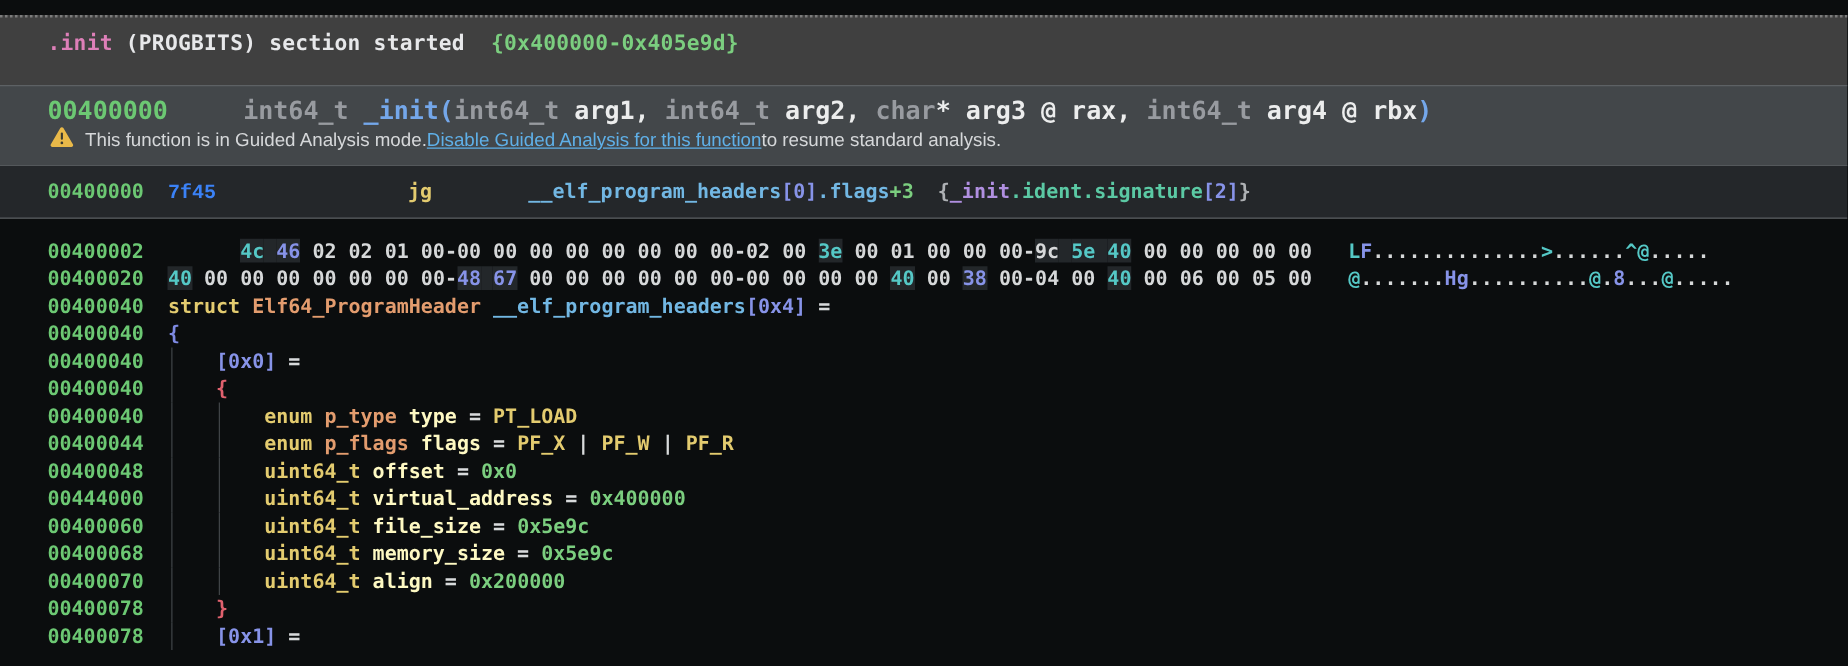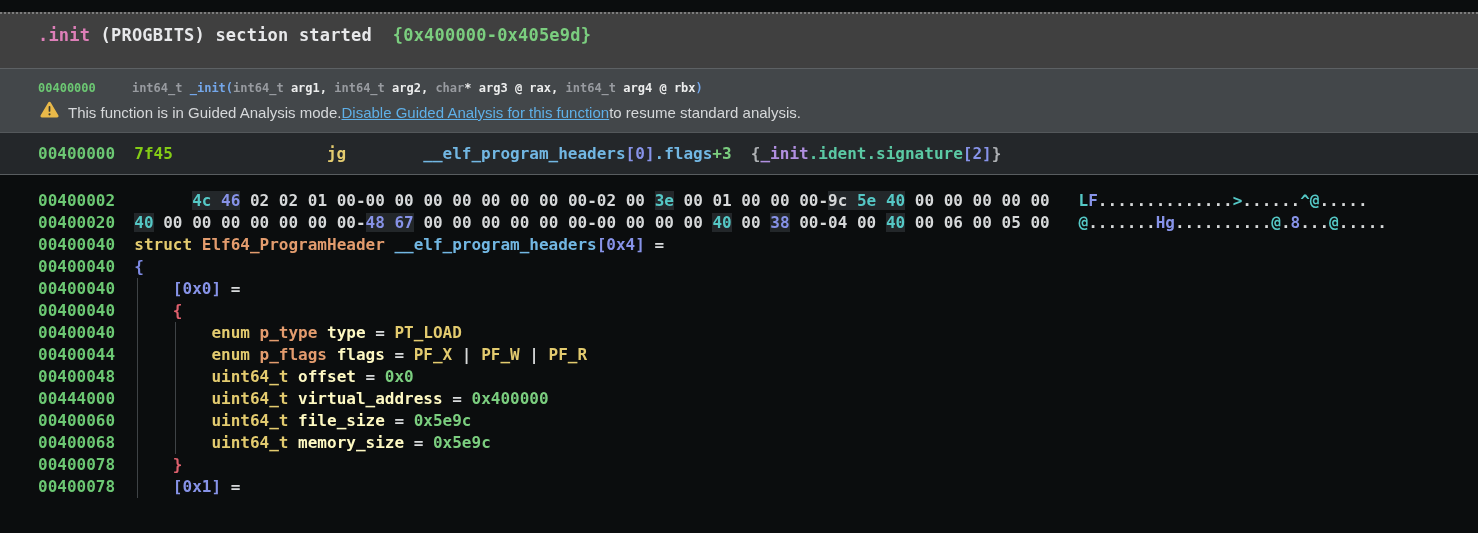--- a/index.html
+++ b/index.html
@@ -12,41 +12,41 @@
   .dotted-sep { margin-top:12px; border-top:2px dotted #7c7c7c; height:0; }
   .section-row { height:42px; display:flex; align-items:center; padding-left:38px;
                  font-size:17px; letter-spacing:0.2px; white-space:pre; }
   .sec-name { color:#dd7fb8; }
   .sec-info { color:#e7e8ea; }
   .sec-range { color:#7bce7f; }
 
   
   .func-band { background:#43474a; border-top:1px solid #5d6164; border-bottom:1px solid #54585b;
                padding:6px 0 7px 0; }
-  .sig-line { padding-left:38px; font-size:12px; line-height:26px; white-space:pre; }
+  .sig-line { padding-left:38px; font-size:20px; line-height:26px; white-space:pre; }
   .warn-line { padding-left:40px; font-size:15px; line-height:24px; color:#d6d8da;
                font-family:"Liberation Sans", sans-serif; display:flex; }
   .warn-line svg { margin-right:9px; flex:0 0 auto; }
   .ga-link { color:#5fb0e8; text-decoration:underline; cursor:pointer; }
 
   
   .instr-band { background:#24272a; border-bottom:1px solid #595d60; height:42px;
                 display:flex; align-items:center; }
   .instr-band .row { position:static; }
 
   
   .dump { padding-top:15px; }
   .row { position:relative; font-size:16px; line-height:22px; white-space:pre;
          padding-left:38px; font-weight:bold; }
   .guide { position:absolute; top:0; width:1px; height:22px; background:#3f4346; }
   .g1 { left:137px; } .g2 { left:175px; }
 
   
   .c-addr { color:#6cc873; }
-  .c-bytes { color:#84cc16; }
+  .c-bytes { color:#3b82f6;font-family:Liberation Mono, monospace; }
   .c-kw   { color:#e3cb6f; }
   .c-type { color:#e39c6e; }
   .c-field{ color:#fef9c3; }
   .c-num  { color:#7bce7f; }
   .c-sym  { color:#72b7e3;margin-top:19px; }
   .c-idx  { color:#8793e8; }
   .c-op   { color:#d8dadb; }
   .c-b1   { color:#7e8ae3; }
   .c-b2   { color:#e0616e; }
   .c-gray { color:#989ba0; }
@@ -94,15 +94,16 @@
     <div class="row mono"><span class="c-addr">00400040</span><span>  </span><span class="c-kw">struct </span><span class="c-type">Elf64_ProgramHeader </span><span class="c-sym">__elf_program_headers</span><span class="c-idx">[0x4]</span><span class="c-op"> =</span></div>
     <div class="row mono"><span class="c-addr">00400040</span><span>  </span><span class="c-b1">{</span></div>
     <div class="row mono"><i class="guide g1"></i><span class="c-addr">00400040</span><span>  </span><span>    </span><span class="c-idx">[0x0]</span><span class="c-op"> =</span></div>
     <div class="row mono"><i class="guide g1"></i><span class="c-addr">00400040</span><span>  </span><span>    </span><span class="c-b2">{</span></div>
     <div class="row mono"><i class="guide g1"></i><i class="guide g2"></i><span class="c-addr">00400040</span><span>  </span><span>        </span><span class="c-kw">enum </span><span class="c-type">p_type </span><span class="c-field">type</span><span class="c-op"> = </span><span class="c-kw">PT_LOAD</span></div>
     <div class="row mono"><i class="guide g1"></i><i class="guide g2"></i><span class="c-addr">00400044</span><span>  </span><span>        </span><span class="c-kw">enum </span><span class="c-type">p_flags </span><span class="c-field">flags</span><span class="c-op"> = </span><span class="c-kw">PF_X</span><span class="c-op"> | </span><span class="c-kw">PF_W</span><span class="c-op"> | </span><span class="c-kw">PF_R</span></div>
     <div class="row mono"><i class="guide g1"></i><i class="guide g2"></i><span class="c-addr">00400048</span><span>  </span><span>        </span><span class="c-kw">uint64_t </span><span class="c-field">offset</span><span class="c-op"> = </span><span class="c-num">0x0</span></div>
     <div class="row mono"><i class="guide g1"></i><i class="guide g2"></i><span class="c-addr">00444000</span><span>  </span><span>        </span><span class="c-kw">uint64_t </span><span class="c-field">virtual_address</span><span class="c-op"> = </span><span class="c-num">0x400000</span></div>
     <div class="row mono"><i class="guide g1"></i><i class="guide g2"></i><span class="c-addr">00400060</span><span>  </span><span>        </span><span class="c-kw">uint64_t </span><span class="c-field">file_size</span><span class="c-op"> = </span><span class="c-num">0x5e9c</span></div>
     <div class="row mono"><i class="guide g1"></i><i class="guide g2"></i><span class="c-addr">00400068</span><span>  </span><span>        </span><span class="c-kw">uint64_t </span><span class="c-field">memory_size</span><span class="c-op"> = </span><span class="c-num">0x5e9c</span></div>
+    <div class="row mono"><i class="guide g1"></i><i class="guide g2"></i><span class="c-addr">00400070</span><span>  </span><span>        </span><span class="c-kw">uint64_t </span><span class="c-field">align</span><span class="c-op"> = </span><span class="c-num">0x200000</span></div>
     <div class="row mono"><i class="guide g1"></i><span class="c-addr">00400078</span><span>  </span><span>    </span><span class="c-b2">}</span></div>
     <div class="row mono"><i class="guide g1"></i><span class="c-addr">00400078</span><span>  </span><span>    </span><span class="c-idx">[0x1]</span><span class="c-op"> =</span></div>
   </div>
 
 </body></html>

